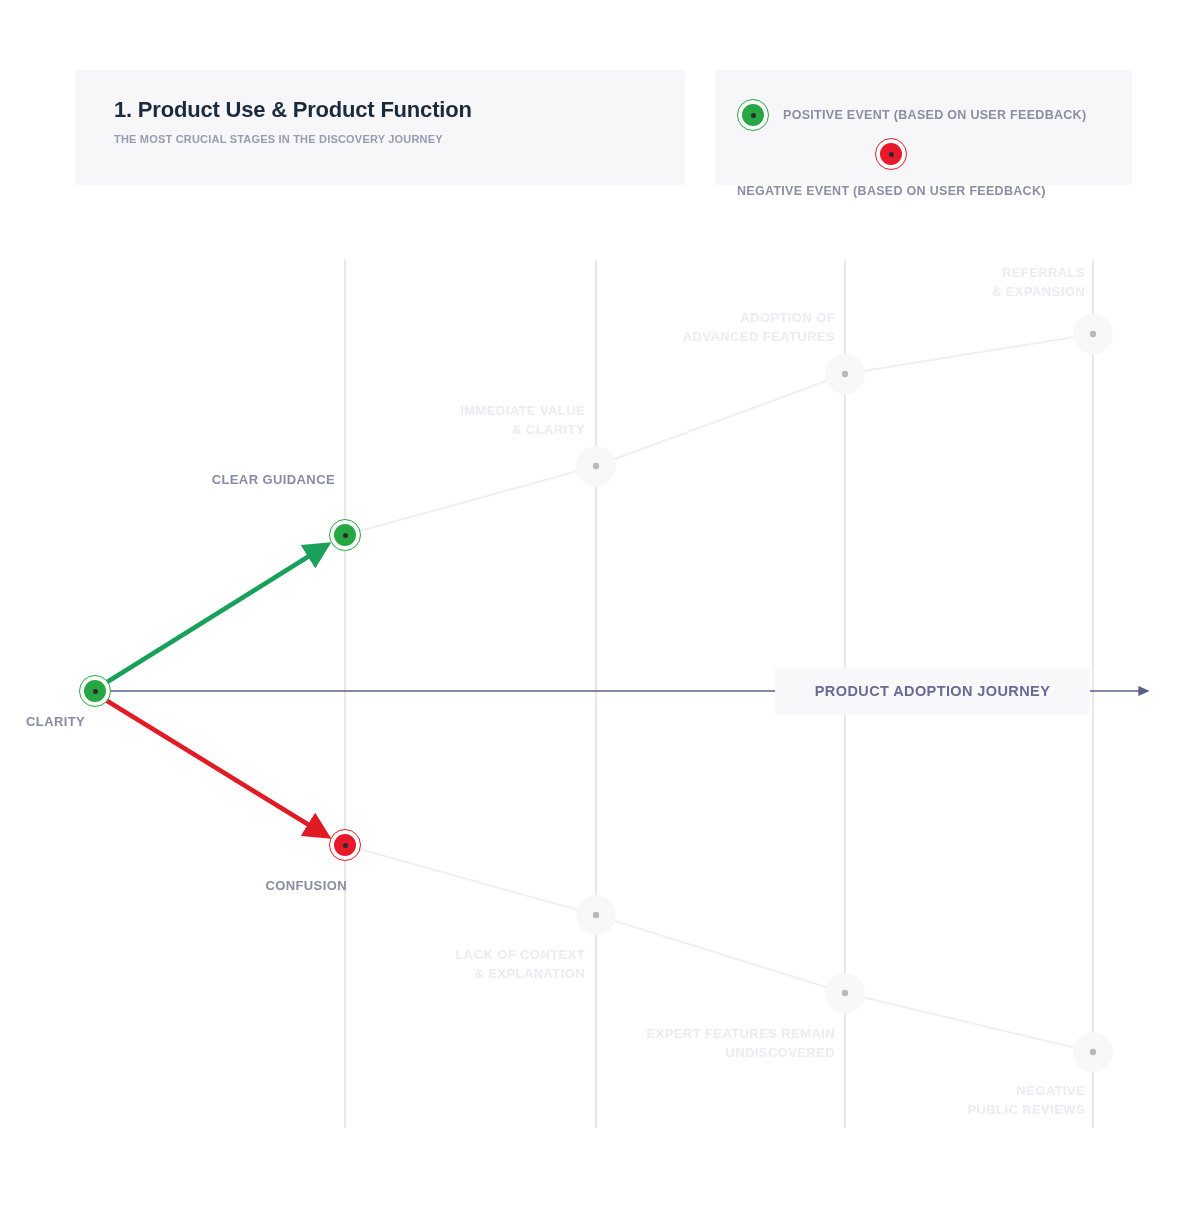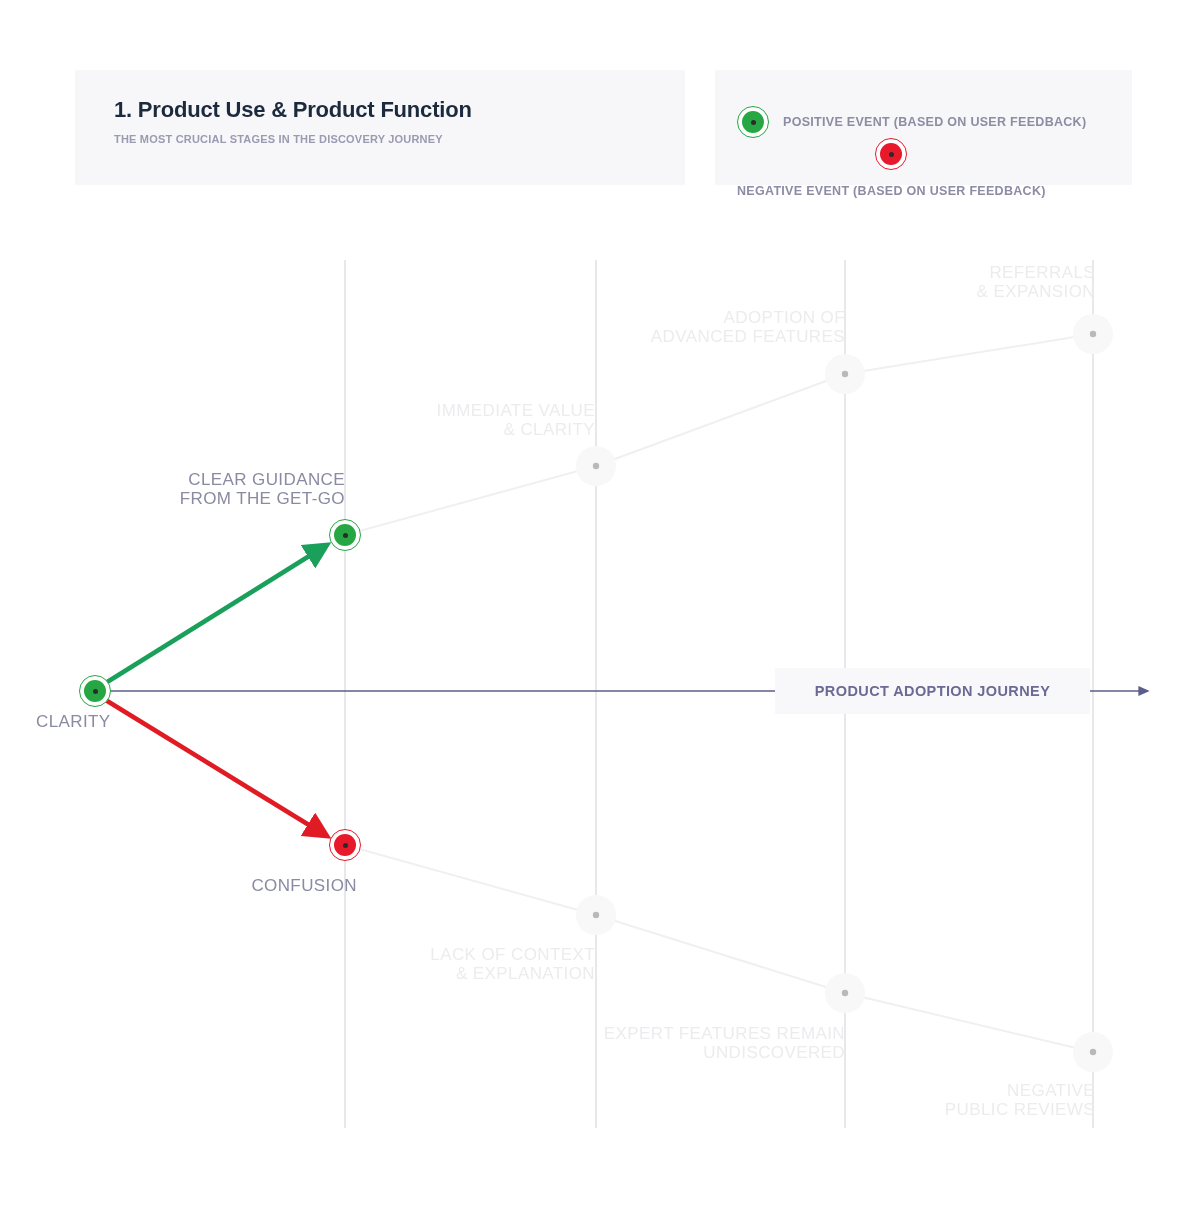--- a/index.html
+++ b/index.html
@@ -25,21 +25,21 @@
     font-size:11px;font-weight:bold;color:#9a9ab2;
     letter-spacing:0.2px;white-space:nowrap;
   }
   .legend-card{
     position:absolute;left:715px;top:70px;width:417px;height:115px;
     background:#f7f7f9;box-sizing:border-box;
   }
   .legend-row{
     position:absolute;left:22px;display:flex;align-items:center;gap:14px;
   }
-  .legend-row.r1{top:36px;}
+  .legend-row.r1{top:29px;}
   .legend-row.r2{top:68px;flex-direction:column;}
   .legend-label{
     font-size:12.5px;font-weight:bold;color:#8c8ca4;letter-spacing:0.3px;
     white-space:nowrap;
   }
 
   
   .marker{position:relative;width:32px;height:32px;flex:0 0 32px;}
   .marker .ring{
     position:absolute;left:0;top:0;width:32px;height:32px;
@@ -58,22 +58,22 @@
   .marker.red{color:#e7192b;}
 
   
   .canvas{position:absolute;left:0;top:0;width:1201px;height:1213px;}
   .canvas svg{position:absolute;left:0;top:0;}
 
   .node{position:absolute;}
   .node .marker{position:absolute;left:-16px;top:-16px;}
 
   .node-label{
-    position:absolute;font-size:17px;font-weight:normal;color:#8a8aa2;
-    letter-spacing:0.4px;line-height:19px;white-space:nowrap;margin-left:10px;
+    position:absolute;font-size:13px;font-weight:bold;color:#8a8aa2;
+    letter-spacing:0.4px;line-height:19px;white-space:nowrap;
   }
   .node-label.ghost{color:#ececef;}
 
   .axis-band{
     position:absolute;left:775px;top:668px;width:315px;height:46px;
     background:#f8f8fa;
   }
   .axis-label{
     position:absolute;left:775px;top:668px;width:315px;height:46px;
     display:flex;align-items:center;justify-content:center;
@@ -176,21 +176,20 @@
 
   <div class="node" style="left:345px;top:535px;">
     <span class="marker green">
       <span class="ring"></span>
         <span class="disc"></span>
         <span class="dot"></span>
     </span>
   </div>
   <div class="node-label" style="left:0;top:470px;width:335px;text-align:right;">
     <div>CLEAR GUIDANCE</div>
-    <div>FROM THE GET-GO</div>
   </div>
 
   <div class="node" style="left:345px;top:845px;">
     <span class="marker red">
       <span class="ring"></span>
         <span class="disc"></span>
         <span class="dot"></span>
     </span>
   </div>
   <div class="node-label" style="left:12px;top:876px;width:335px;text-align:right;">

